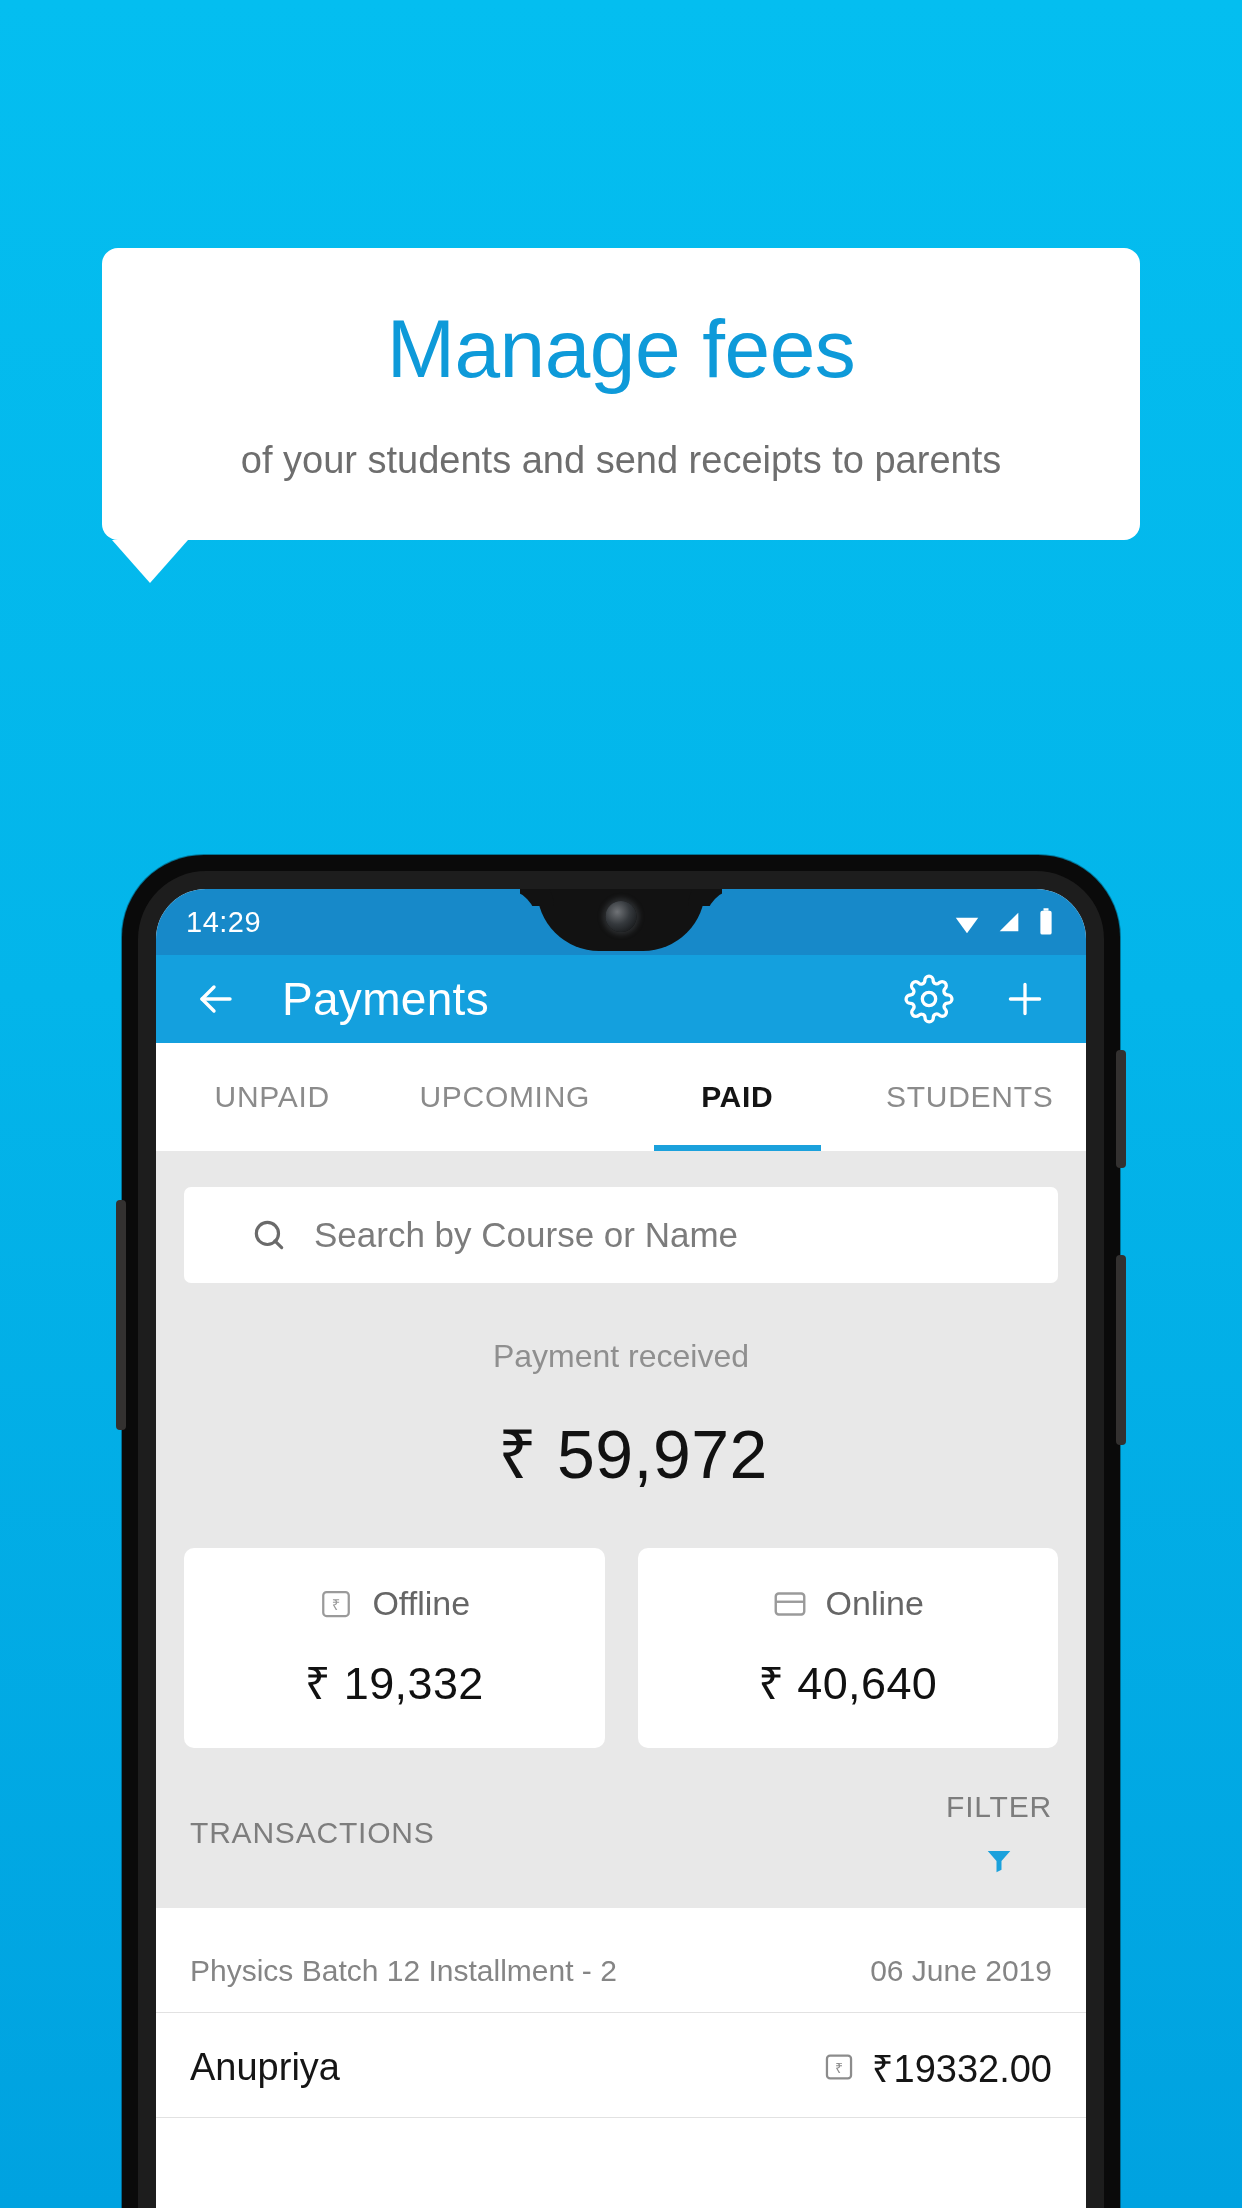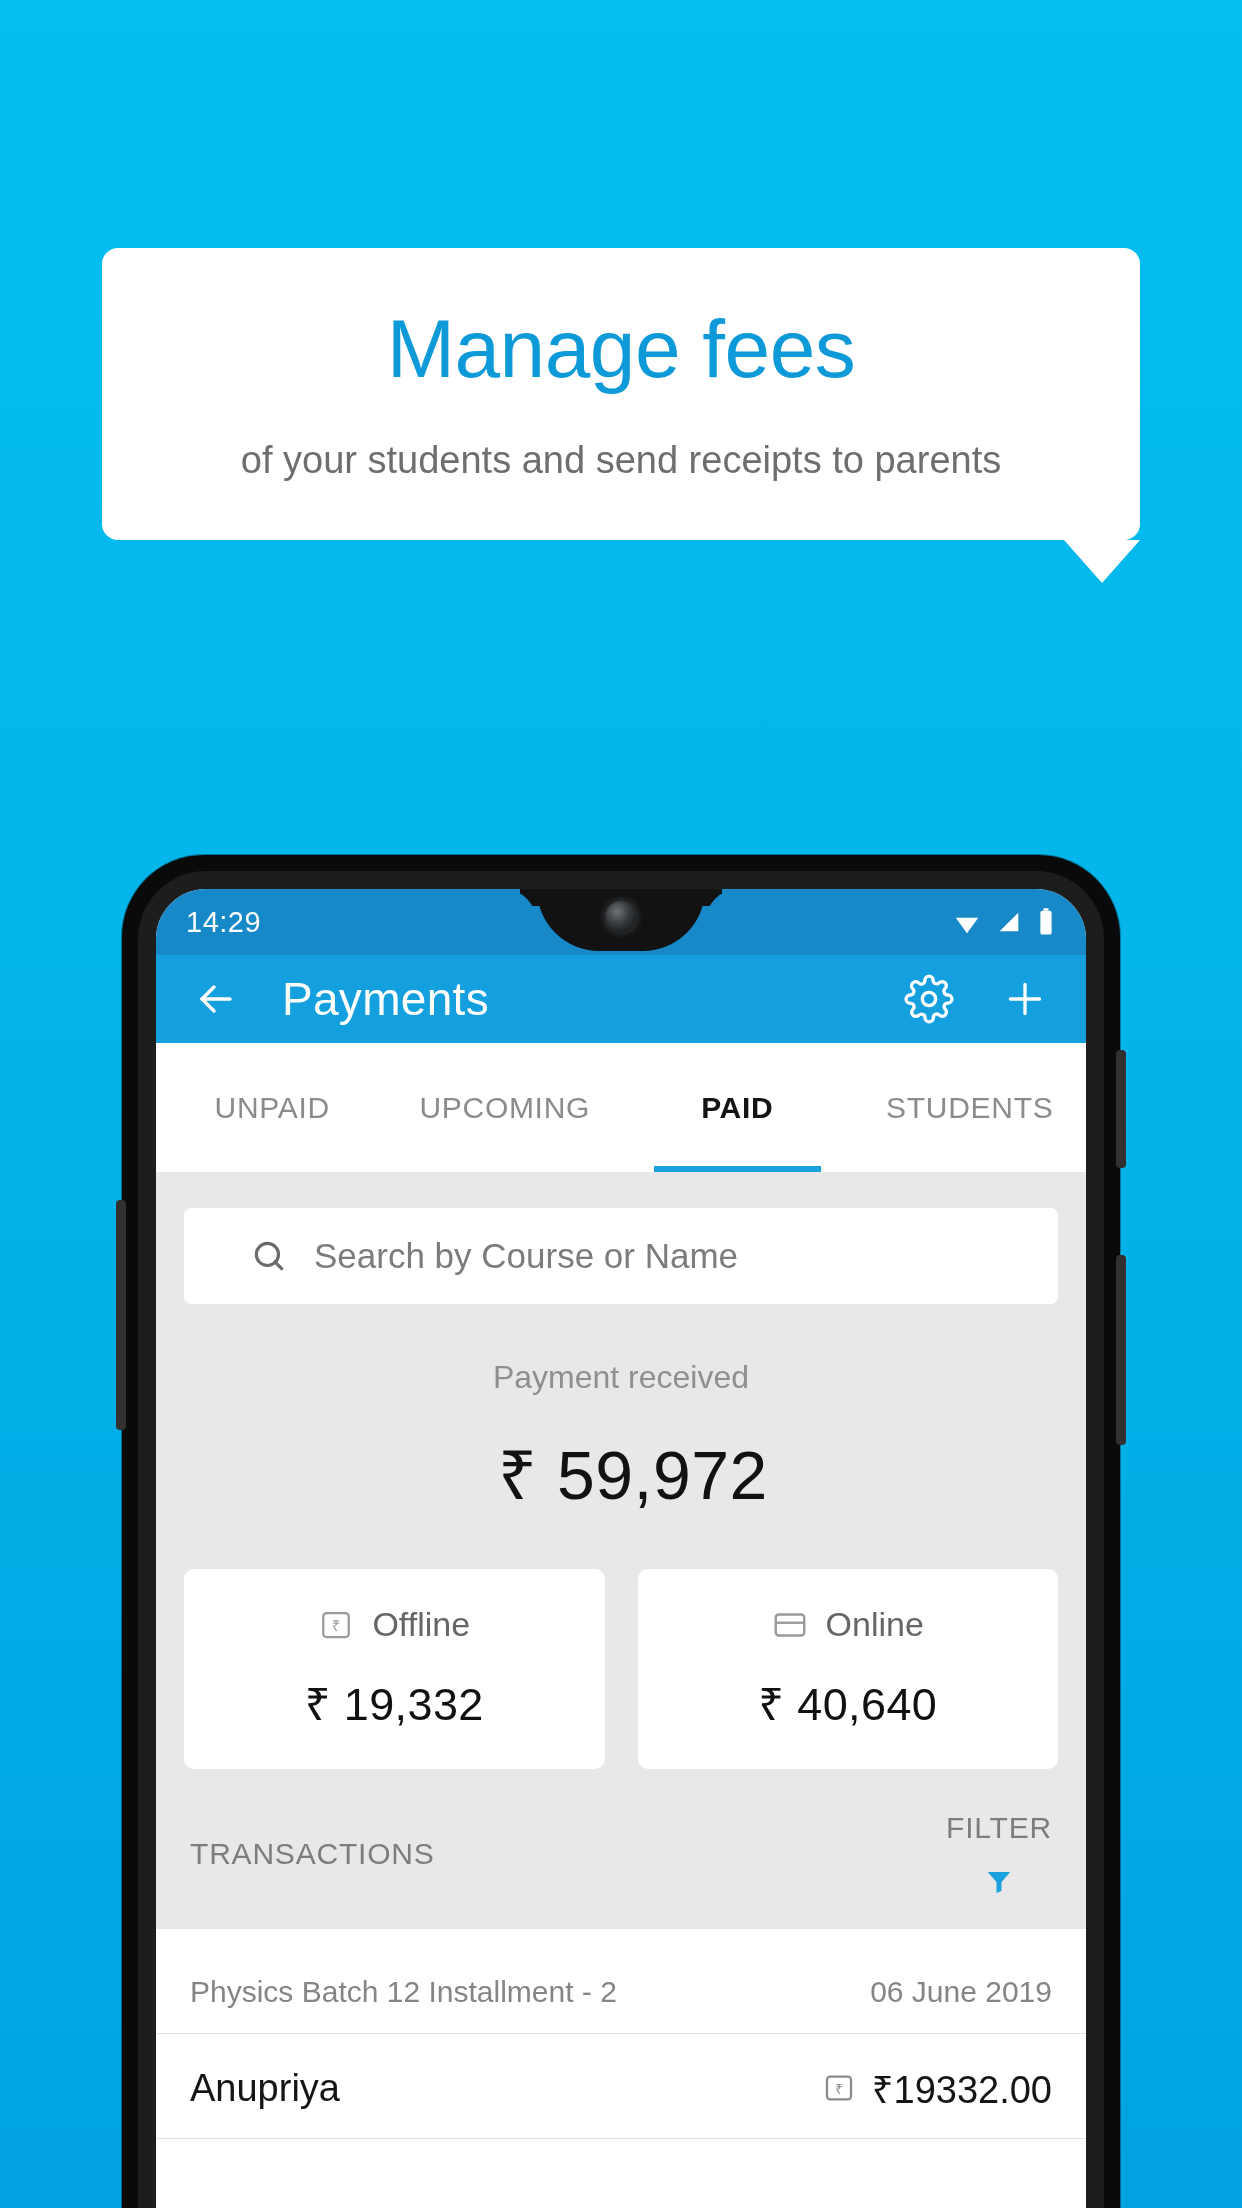--- a/index.html
+++ b/index.html
@@ -11,21 +11,21 @@
   body {
     background: linear-gradient(180deg, #04BEF0 0%, #03B5EA 45%, #00A2E0 100%);
     position: relative;
   }
 
   
   .bubble-wrap {
     position: absolute;
     left: 102px; top: 248px;
     width: 1038px;
-    display: flex; flex-direction: column; align-items: flex-end;
+    display: flex; flex-direction: column; align-items: flex-start;
   }
   .bubble {
     width: 100%;
     background: #ffffff;
     border-radius: 16px;
     padding: 58px 40px 56px;
     text-align: center;
   }
   .bubble-title {
     color: #0E9AD9;
@@ -121,21 +121,21 @@
     padding: 0 36px;
     color: #ffffff;
   }
   .appbar-title {
     font-size: 46px; font-weight: 400; margin-left: 42px; letter-spacing: .3px;
   }
   .appbar-actions { margin-left: auto; display: flex; align-items: center; gap: 46px; }
 
   
   .tabs {
-    height: 129px; background: #ffffff;
+    height: 108px; background: #ffffff;
     display: flex; align-items: stretch;
   }
   .tab {
     flex: 1; display: flex; align-items: center; justify-content: center;
     font-size: 30px; color: #8b8b8b; letter-spacing: .7px;
     position: relative;
   }
   .tab.active { color: #141414; font-weight: 700; }
   .tab.active::after {
     content: ""; position: absolute; left: 14%; right: 14%; bottom: 0;

